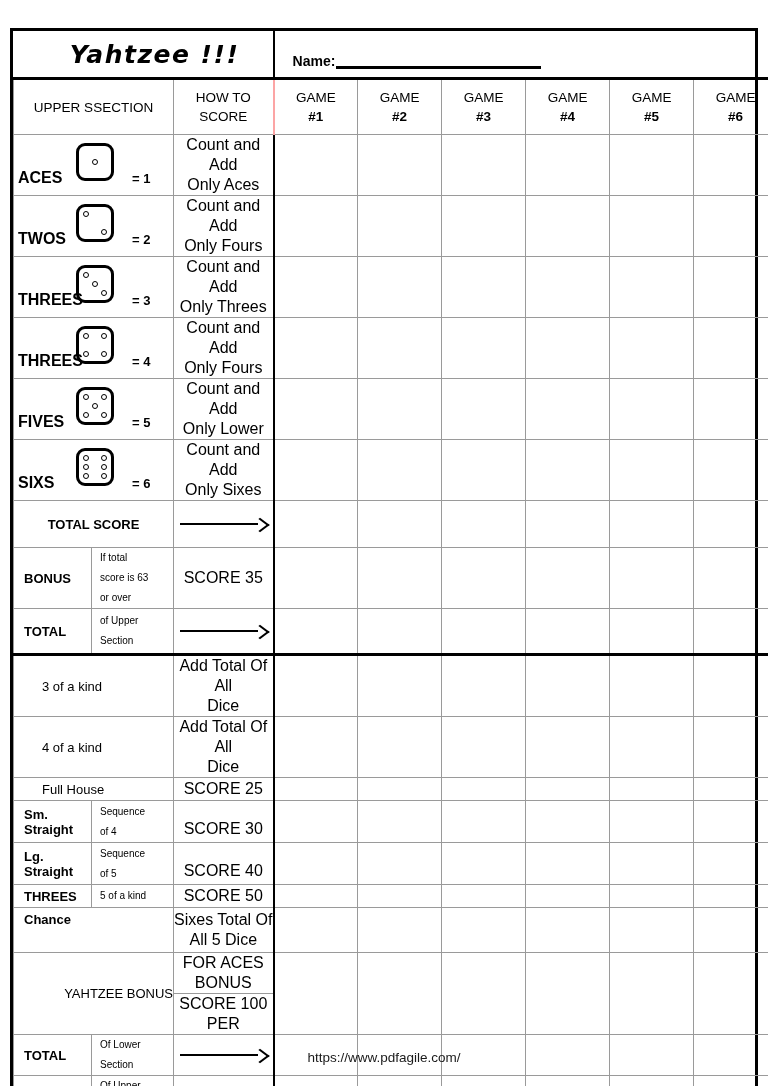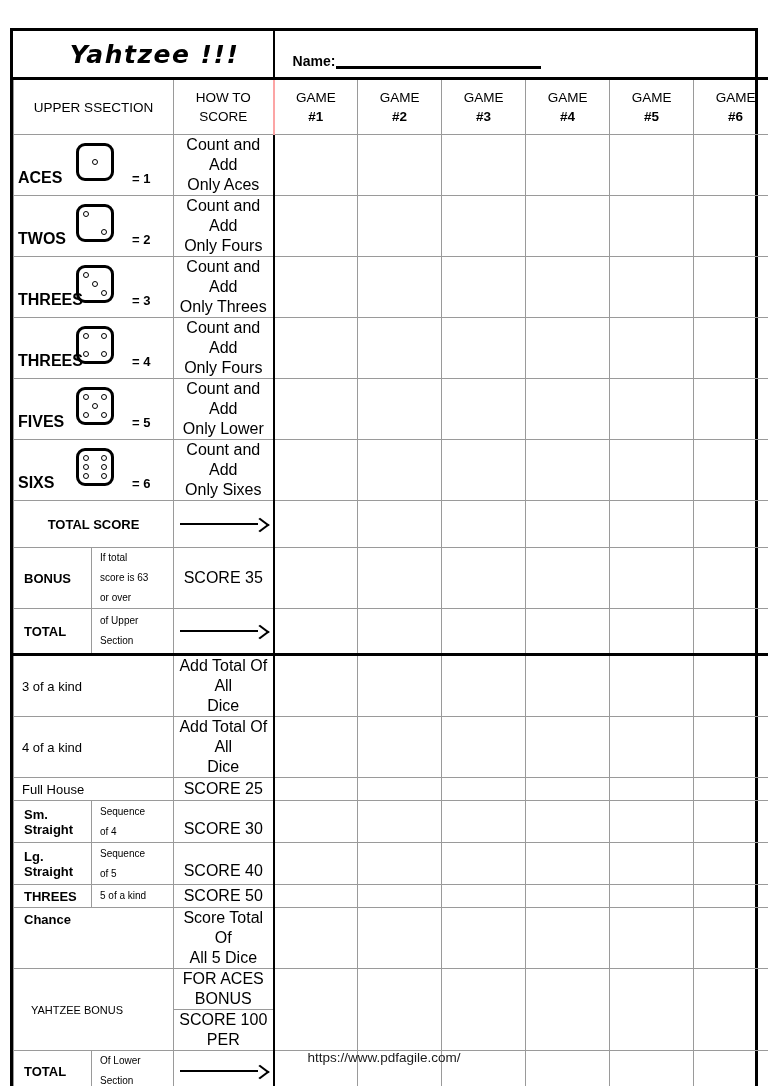--- a/index.html
+++ b/index.html
@@ -88,21 +88,21 @@
   .gamehead-no { font-weight: bold; }
 
   
   .lbl {
     font-size: 13px;
     font-weight: bold;
     padding-left: 10px;
   }
   .lbl-plain {
     font-size: 13px;
-    padding-left: 8px;
+    padding-left: 28px;
   }
   .sub {
     font-size: 10px;
     padding-left: 8px;
     line-height: 20px;
   }
   .how {
     text-align: center;
     font-size: 16px;
     line-height: 20px;
@@ -192,22 +192,22 @@
 
   .thick-bottom td { border-bottom: 3px solid #000000 !important; }
   .sec-divider td { border-top: 3px solid #000000 !important; }
 
   .center-span {
     text-align: center;
     font-size: 13px;
     font-weight: bold;
   }
   .center-span-plain {
-    text-align: left;
-    font-size: 11px;
+    text-align: right;
+    font-size: 13px;
     padding-left: 17px;
   }
 
   
   #footer {
     position: absolute;
     left: 0;
     top: 1050px;
     width: 768px;
     text-align: center;
@@ -569,21 +569,21 @@
       <td class="game-cell"></td>
       <td class="game-cell"></td>
       <td class="game-cell"></td>
       <td class="game-cell"></td>
       <td></td>
     </tr>
 
     <tr>
       <td colspan="2" class="lbl" style="height:40px;vertical-align:top;padding-top:4px">Chance</td>
       <td class="how">
-        <div>Score Total Of</div>
+        <div>Sixes Total Of</div>
         <div>All 5 Dice</div>
       </td>
       <td class="game-cell"></td>
       <td class="game-cell"></td>
       <td class="game-cell"></td>
       <td class="game-cell"></td>
       <td class="game-cell"></td>
       <td></td>
     </tr>
 

